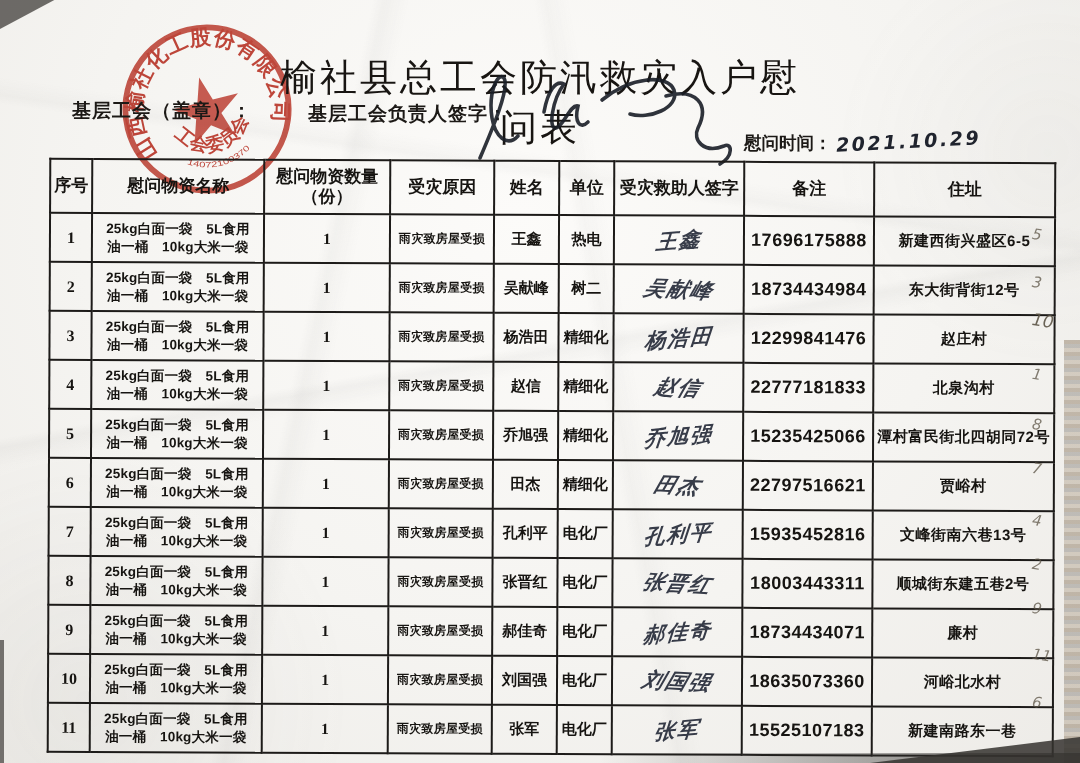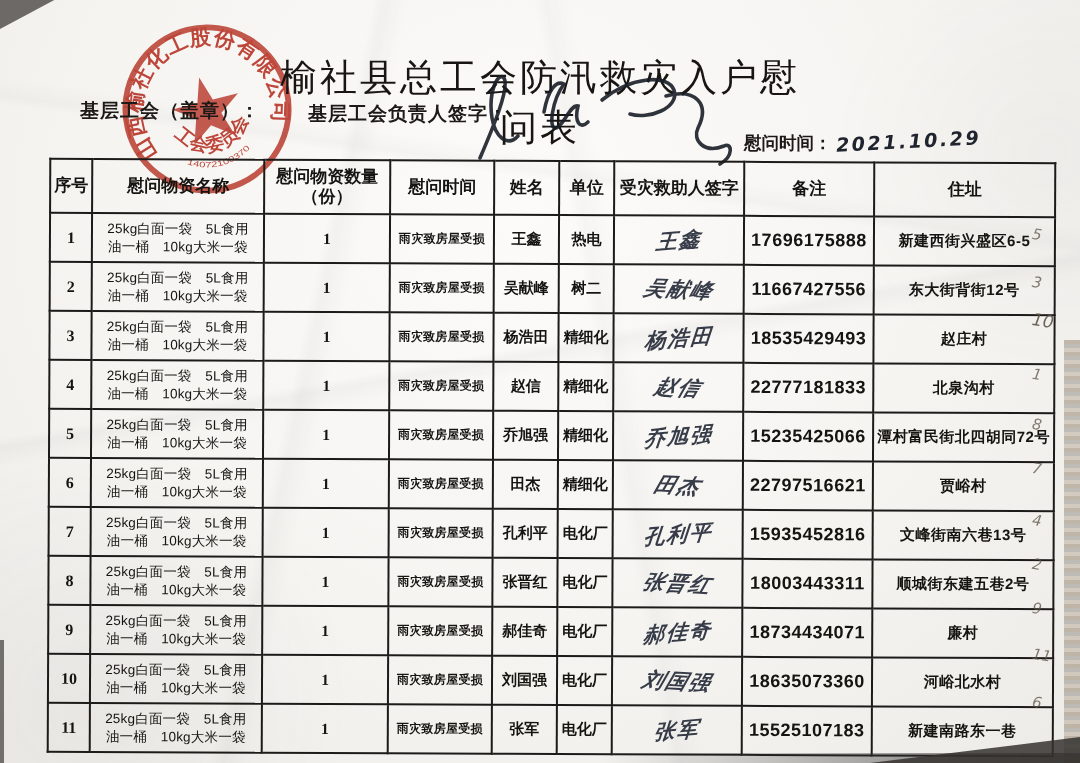--- a/index.html
+++ b/index.html
@@ -43,21 +43,21 @@
   }
   .edge-left-b{
     position:absolute;left:0;top:640px;width:4px;height:123px;background:#3f3c39;opacity:.7;
   }
 
   .title{
     position:absolute;left:270px;top:53px;width:540px;text-align:center;
     font-size:37px;font-weight:normal;color:#181512;letter-spacing:3px;
   }
   .lbl{position:absolute;font-weight:600;color:#1c1916;}
-  .lbl-stamp{left:80px;top:98px;font-size:19px;letter-spacing:1px;}
+  .lbl-stamp{left:72px;top:98px;font-size:19px;letter-spacing:1px;}
   .lbl-signer{left:308px;top:101px;font-size:19px;letter-spacing:1px;}
   .time-line{position:absolute;left:744px;top:131px;font-size:17.5px;}
   .time-line .t-label{font-weight:600;color:#1c1916;text-align:right;}
   .hand{
     color:#20242e;font-style:italic;
     font-family:"DejaVu Sans",sans-serif;
   }
   .time-value{
     display:inline-block;font-size:19px;letter-spacing:2.5px;
     transform:rotate(-3deg) translateY(-1px);font-weight:600;
@@ -73,21 +73,21 @@
   
   .table-wrap{position:absolute;left:48px;top:160px;transform:rotate(.25deg);}
   table.grid{border-collapse:collapse;table-layout:fixed;width:1005px;}
   table.grid th,table.grid td{
     border:2px solid #1d1b19;text-align:center;vertical-align:middle;
     padding:0 2px;color:#161411;overflow:hidden;
   }
   table.grid th{height:52px;font-size:17px;font-weight:bold;line-height:1.2;}
   table.grid td{height:47px;}
   td.c-seq{font-size:16px;font-family:"Liberation Serif",serif;font-weight:600;}
-  td.c-mat{font-size:13.5px;font-weight:400;line-height:1.3;letter-spacing:.2px;border-radius:16px;}
+  td.c-mat{font-size:13.5px;font-weight:700;line-height:1.3;letter-spacing:.2px;border-radius:16px;}
   td.c-qty{font-size:15.5px;font-family:"Liberation Serif",serif;font-weight:600;}
   td.c-cause{font-size:12px;font-weight:600;letter-spacing:.3px;}
   td.c-name,td.c-unit{font-size:15px;font-weight:600;}
   td.c-sig{padding:0;}
   td.c-note{font-size:18px;font-family:Liberation Sans, sans-serif;font-weight:600;letter-spacing:.5px;}
   td.c-addr{font-size:15px;font-weight:600;letter-spacing:.5px;}
   .sig-text{
     display:inline-block;font-size:21px;color:#272c3a;opacity:.92;
     transform:rotate(-5deg) skewX(-10deg);font-style:italic;letter-spacing:2px;
     font-weight:600;
@@ -156,21 +156,21 @@
           <col style="width:55px">
         <col style="width:130px">
           <col style="width:130px">
           <col style="width:181px">
       </colgroup>
       <thead>
         <tr>
           <th>序号</th>
           <th>慰问物资名称</th>
           <th>慰问物资数量（份）</th>
-          <th>慰问时间</th>
+          <th>受灾原因</th>
           <th>姓名</th>
           <th>单位</th>
           <th>受灾救助人签字</th>
           <th>备注</th>
           <th>住址</th>
         </tr>
       </thead>
       <tbody id="rows-body">
         <tr>
           <td class="c-seq">1</td>
@@ -184,32 +184,32 @@
           <td class="c-addr">新建西街兴盛区6-5</td>
         </tr>
         <tr>
           <td class="c-seq">2</td>
           <td class="c-mat"><span>25kg白面一袋　5L食用</span><br><span>油一桶　10kg大米一袋</span></td>
           <td class="c-qty">1</td>
           <td class="c-cause">雨灾致房屋受损</td>
           <td class="c-name">吴献峰</td>
           <td class="c-unit">树二</td>
           <td class="c-sig"><span class="sig-text">吴献峰</span></td>
-          <td class="c-note">11667427556</td>
+          <td class="c-note">18734434984</td>
           <td class="c-addr">东大街背街12号</td>
         </tr>
         <tr>
           <td class="c-seq">3</td>
           <td class="c-mat"><span>25kg白面一袋　5L食用</span><br><span>油一桶　10kg大米一袋</span></td>
           <td class="c-qty">1</td>
           <td class="c-cause">雨灾致房屋受损</td>
           <td class="c-name">杨浩田</td>
           <td class="c-unit">精细化</td>
           <td class="c-sig"><span class="sig-text">杨浩田</span></td>
-          <td class="c-note">18535429493</td>
+          <td class="c-note">12299841476</td>
           <td class="c-addr">赵庄村</td>
         </tr>
         <tr>
           <td class="c-seq">4</td>
           <td class="c-mat"><span>25kg白面一袋　5L食用</span><br><span>油一桶　10kg大米一袋</span></td>
           <td class="c-qty">1</td>
           <td class="c-cause">雨灾致房屋受损</td>
           <td class="c-name">赵信</td>
           <td class="c-unit">精细化</td>
           <td class="c-sig"><span class="sig-text">赵信</span></td>

